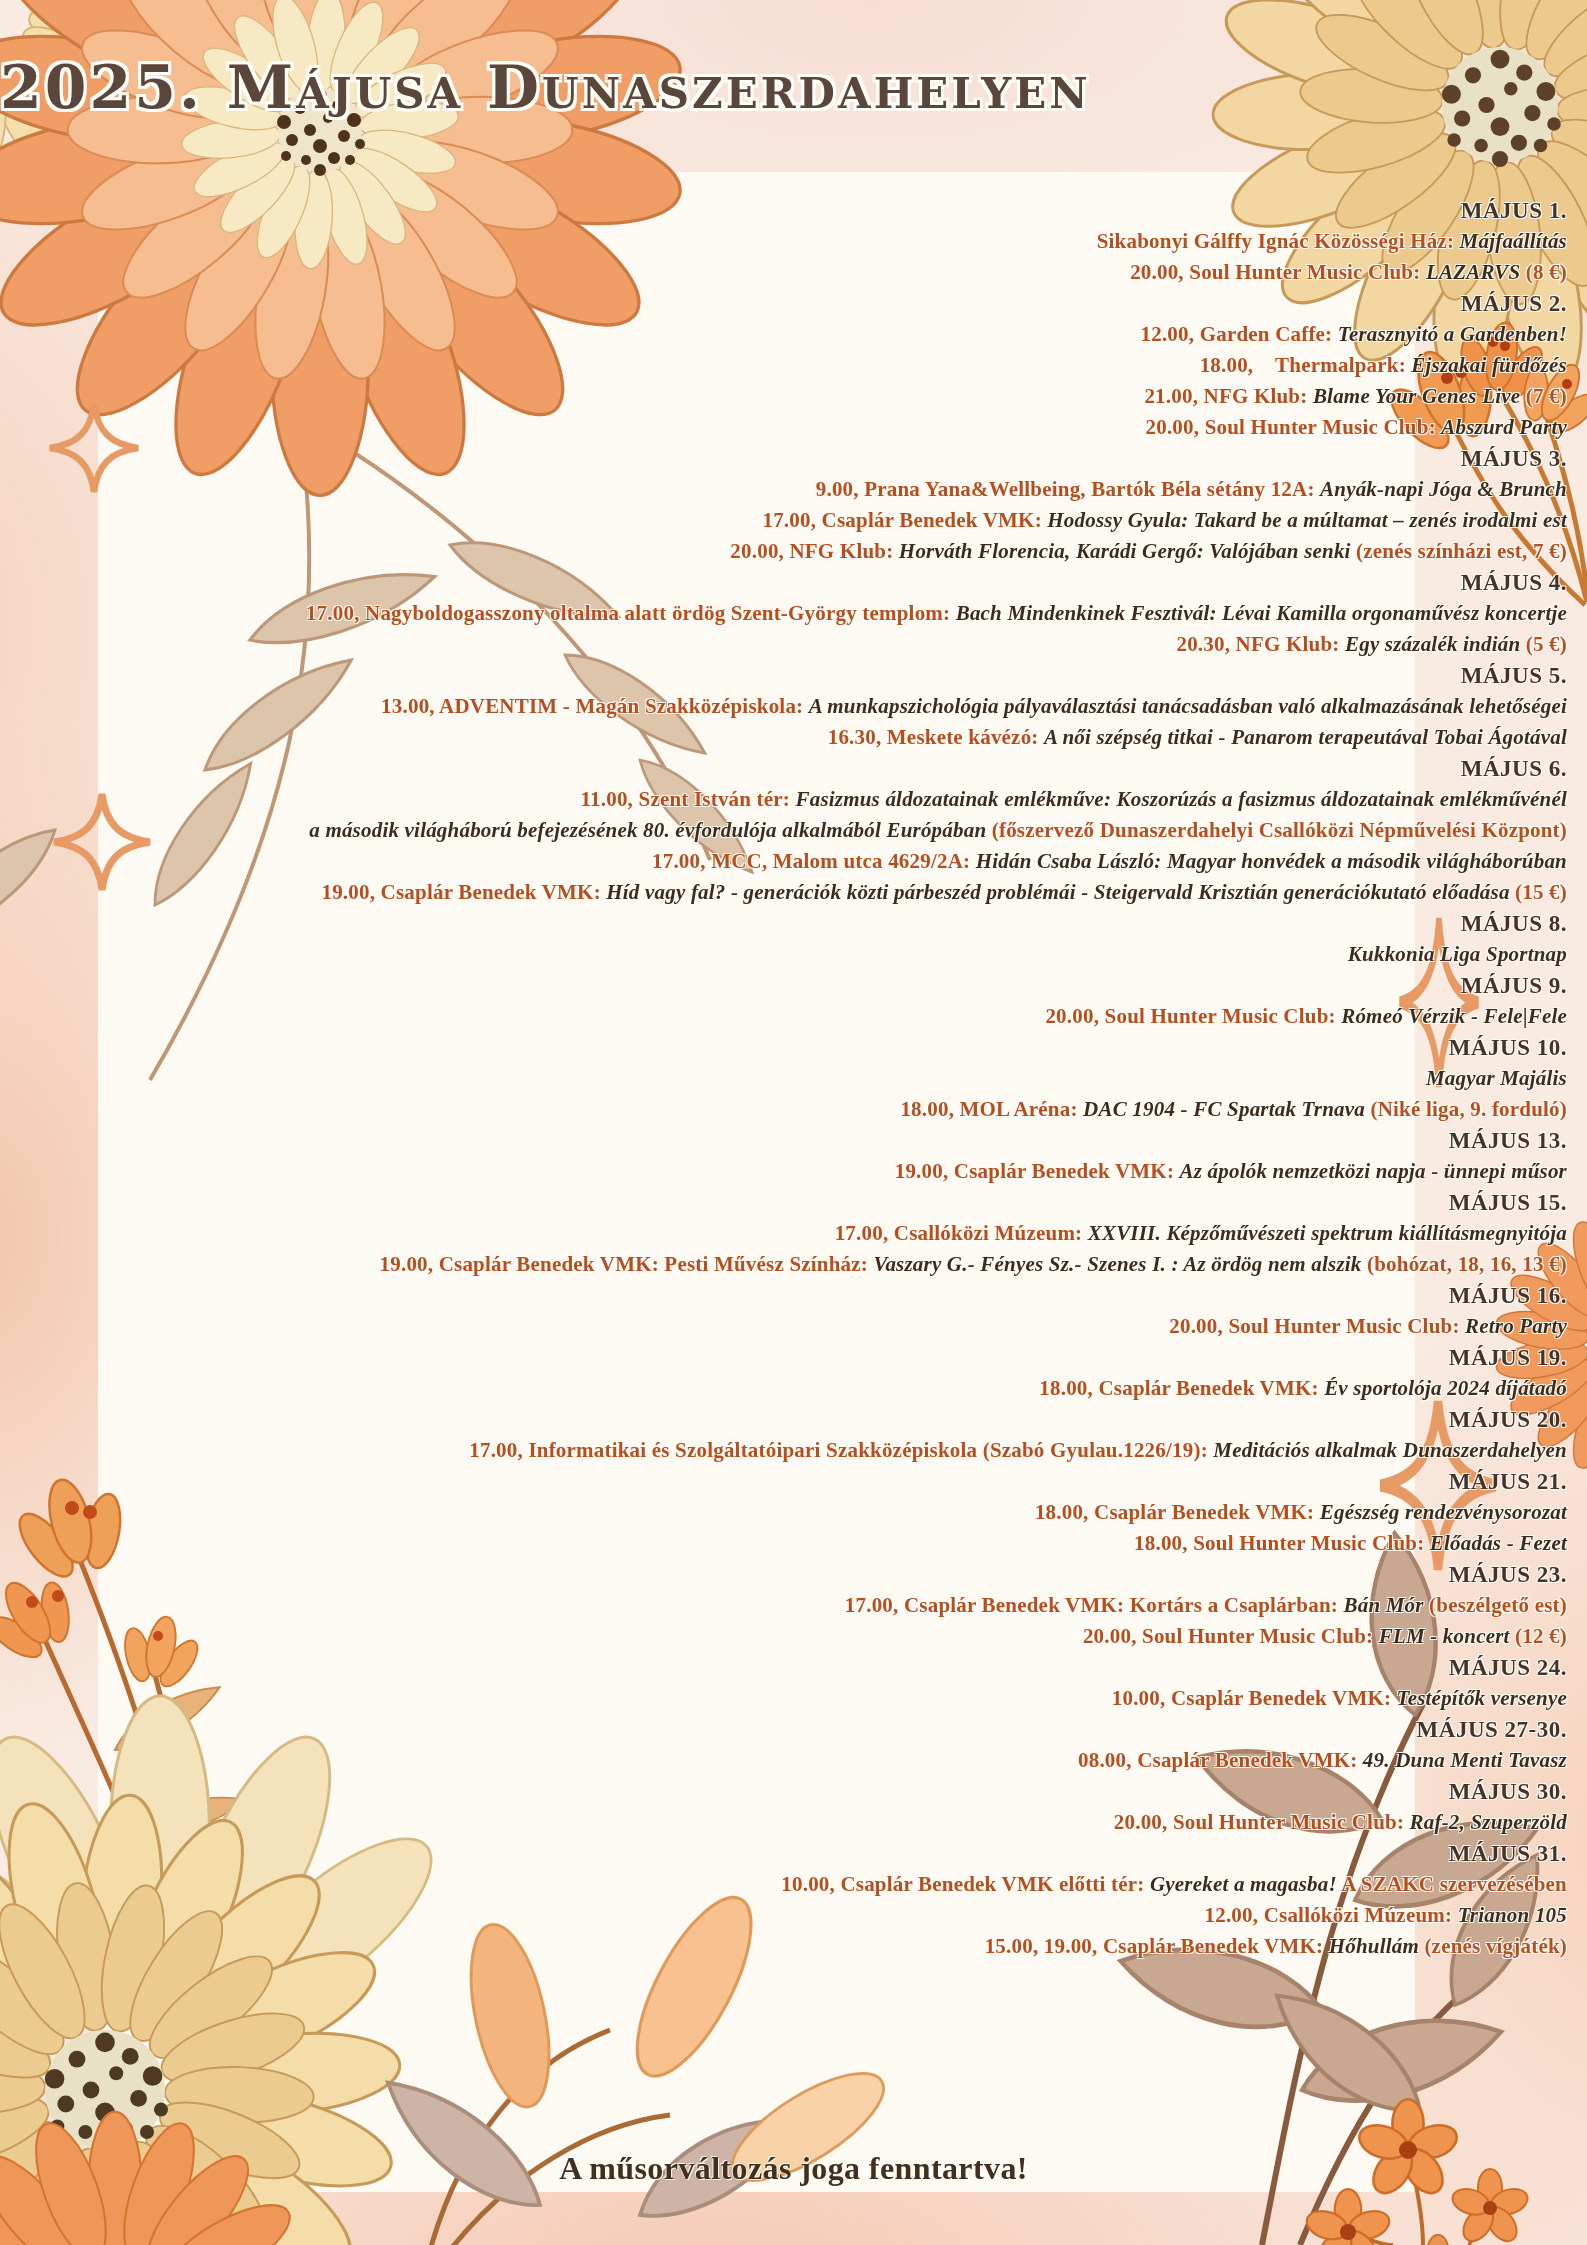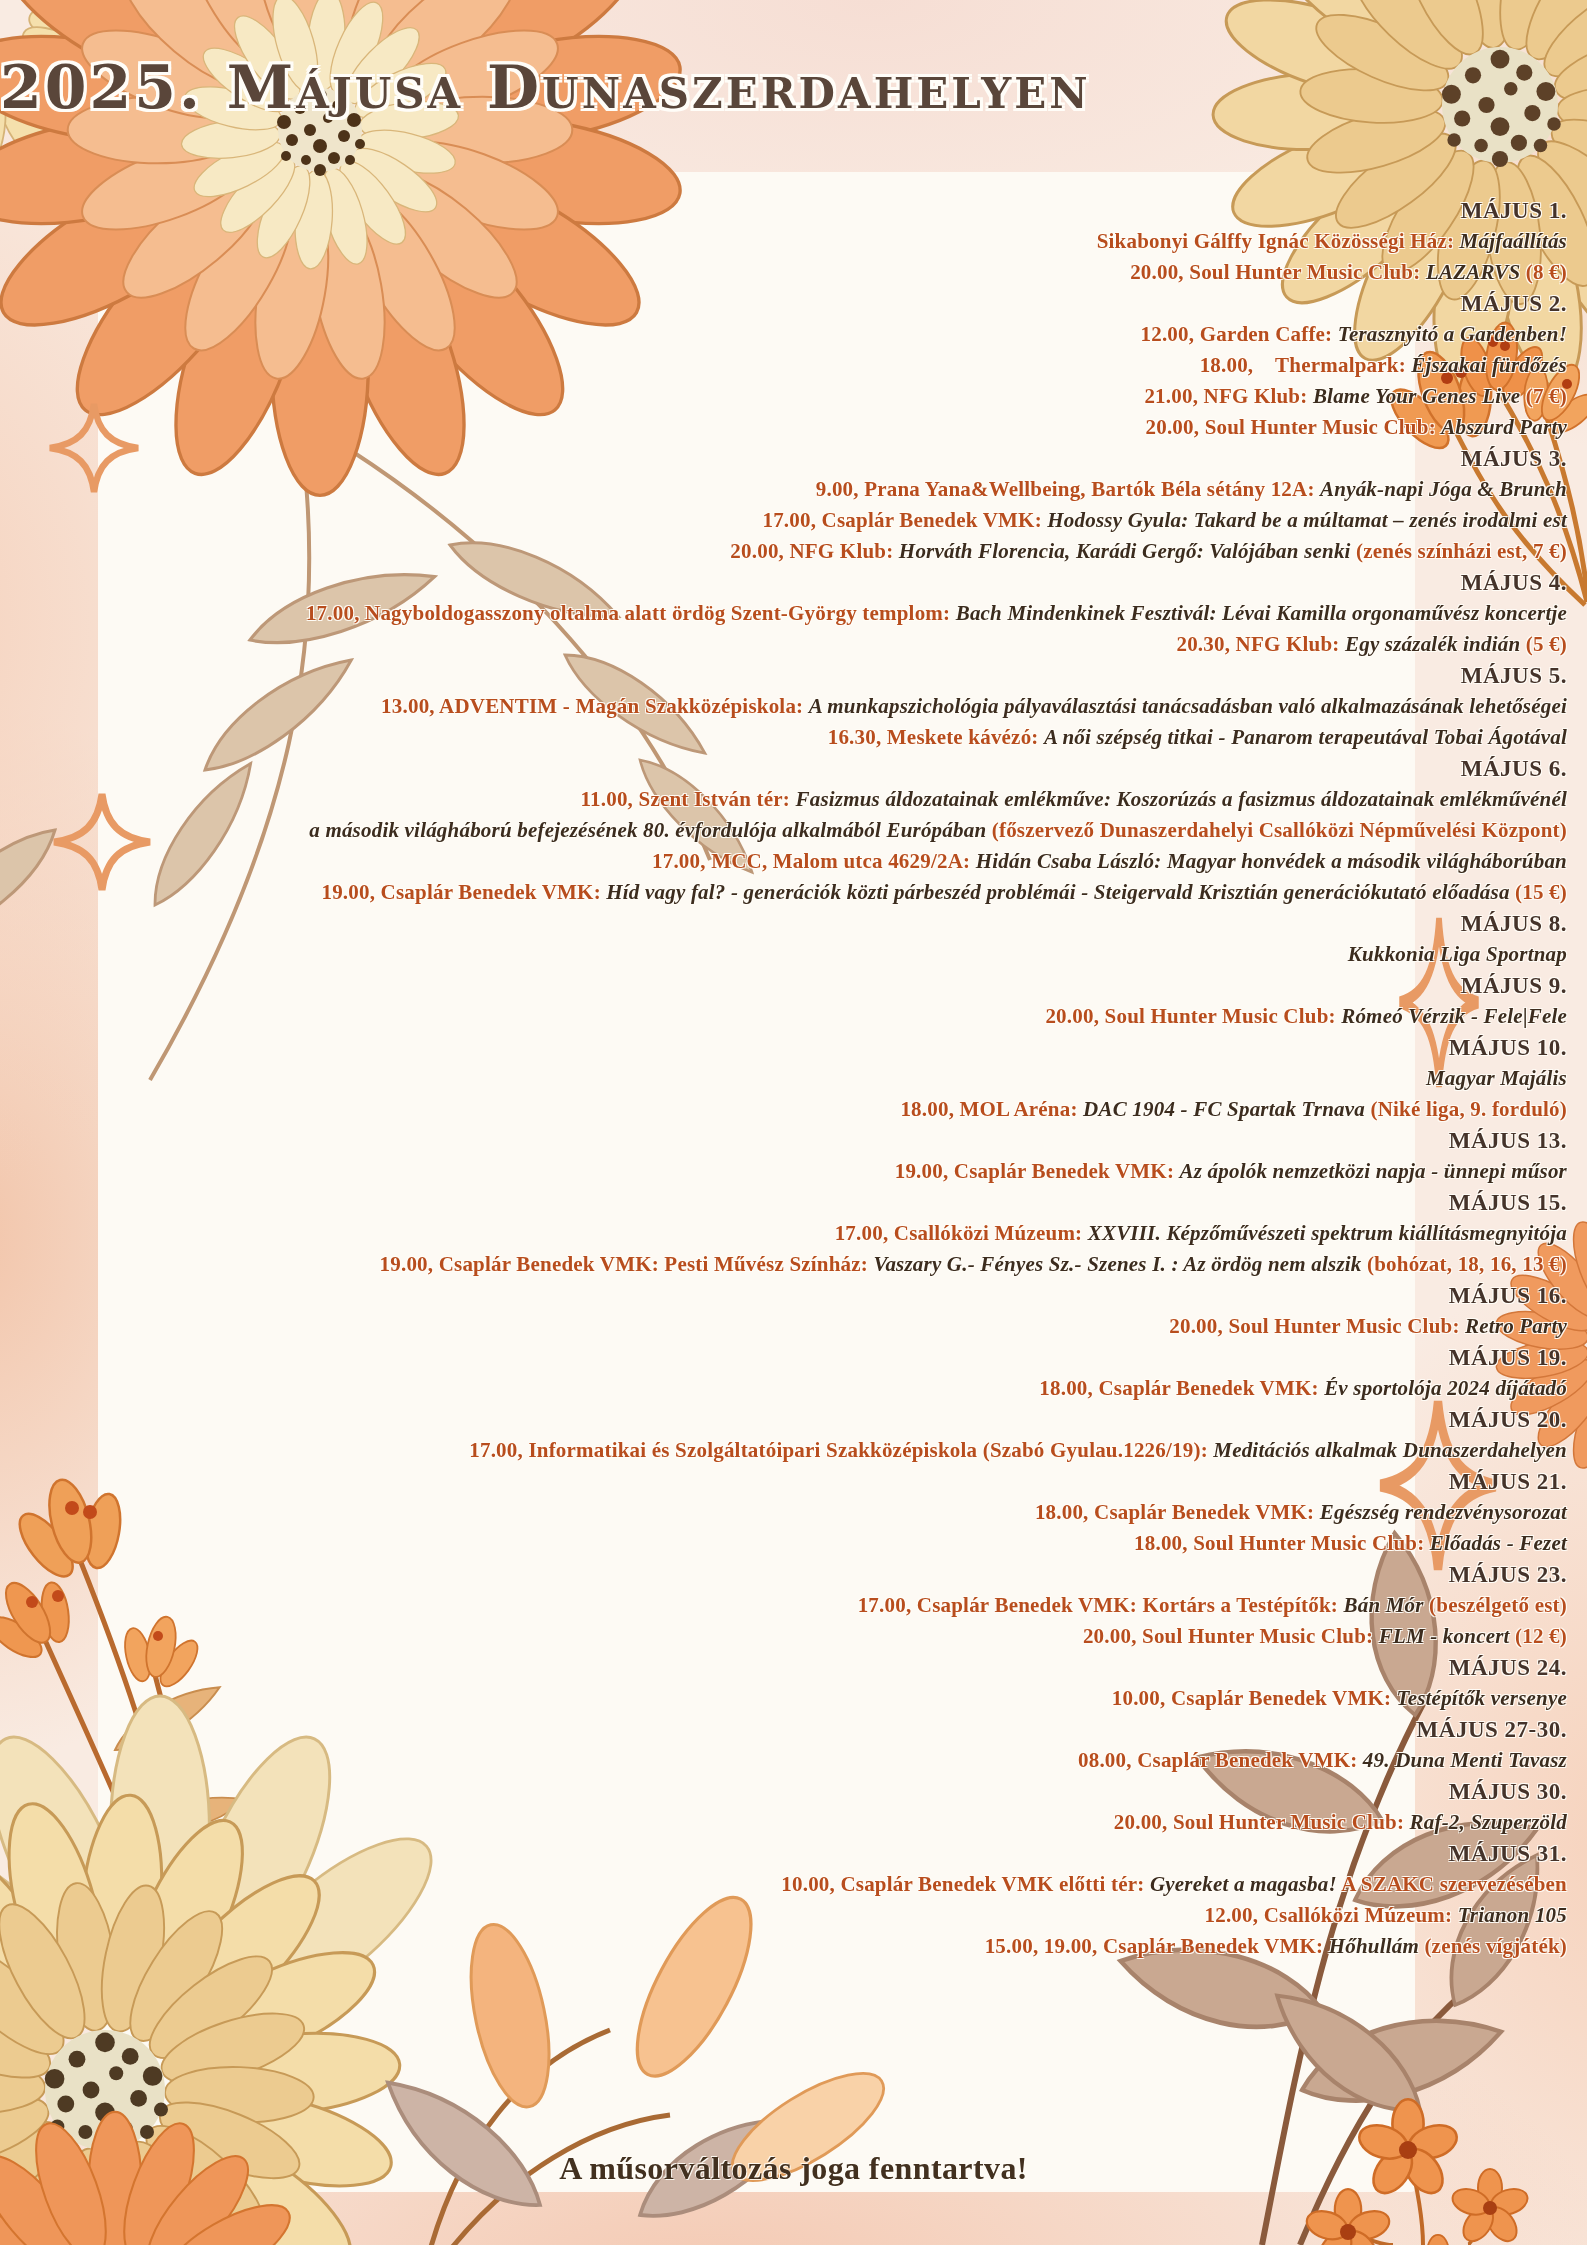--- a/index.html
+++ b/index.html
@@ -524,21 +524,21 @@
     <span class="name">Előadás - Fezet</span>
     
   </div>
 </div>
   </section>
 
   <section class="day">
     <div class="line day-label">MÁJUS 23.</div>
     <div class="day-events">
   <div class="line event-line">
-    <span class="lead">17.00, Csaplár Benedek VMK: Kortárs a Testépítők:</span>
+    <span class="lead">17.00, Csaplár Benedek VMK: Kortárs a Csaplárban:</span>
     <span class="name">Bán Mór</span>
     <span class="note">(beszélgető est)</span>
   </div>
 
   <div class="line event-line">
     <span class="lead">20.00, Soul Hunter Music Club:</span>
     <span class="name">FLM - koncert</span>
     <span class="note">(12 €)</span>
   </div>
 </div>

